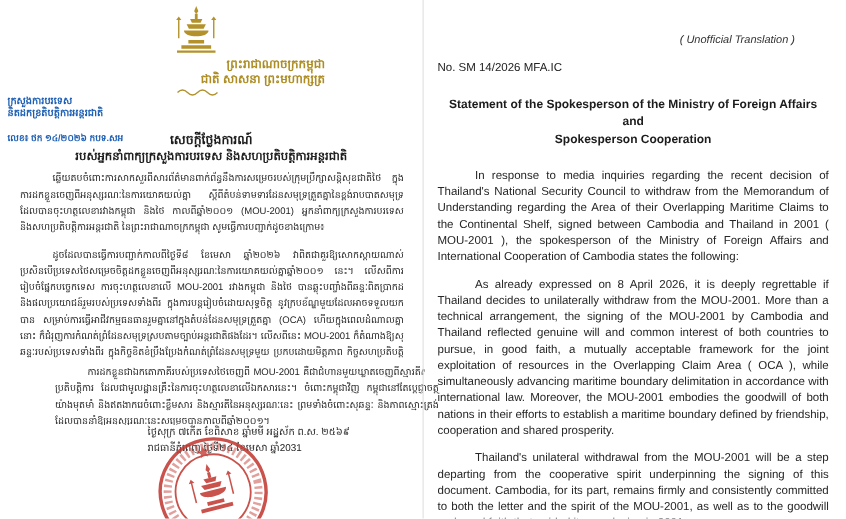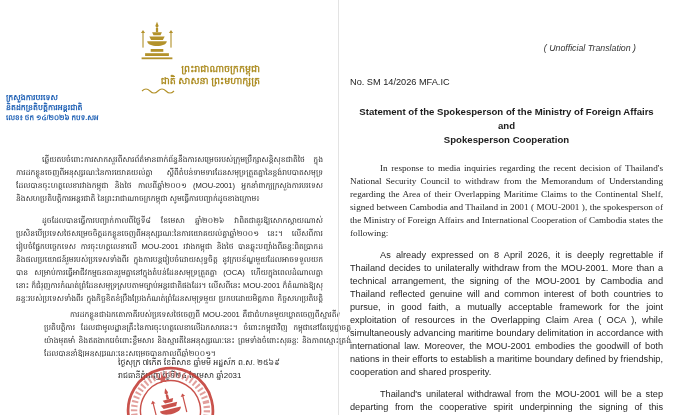--- a/index.html
+++ b/index.html
@@ -1,58 +1,58 @@
 <!DOCTYPE html>
 <html><head>
 <meta charset="utf-8">
 <style>
   html,body{margin:0;padding:0;background:#ffffff;}
   .canvas{
     position:relative;width:677px;height:415px;background:#ffffff;
     overflow:hidden;font-family:"Liberation Sans",sans-serif;color:#2b2b2b;
   }
   
-  .page{position:absolute;top:17px;height:308px;background:#ffffff;}
+  .page{position:absolute;top:0;height:308px;background:#ffffff;}
   .page-left{left:0;width:338px;}
   .page-right{left:340px;width:337px;}
   .page-divider{position:absolute;left:338px;top:0;width:1px;height:415px;
     background:#e3e3e3;}
   
   .emblem{position:absolute;left:136px;top:4px;width:42px;height:42px;}
   .kingdom{position:absolute;left:55px;top:46px;width:205px;text-align:right;
     color:#ad8d23;font-weight:bold;font-size:9.5px;line-height:11.5px;}
   .flourish{position:absolute;left:141px;top:70px;width:34px;height:7px;}
   .ministry{position:absolute;left:6px;top:76px;width:128px;
     color:#1d5fb4;font-weight:bold;font-size:7.8px;line-height:9.6px;}
-  .ministry .ref{font-size:7.2px;font-weight:bold;margin-top:1px;}
+  .ministry .ref{font-size:7.2px;font-weight:bold;margin-top:11px;}
   .kh-title{position:absolute;left:0;top:106px;width:338px;text-align:center;
     font-weight:bold;color:#1c1c1c;}
   .kh-title .t1{font-size:10px;line-height:13px;}
   .kh-title .t2{font-size:9.3px;line-height:12px;}
   .kh-p{position:absolute;left:16px;width:307px;text-align:justify;
     font-size:7.6px;line-height:13px;text-indent:26px;overflow:hidden;
     color:#242424;}
   .kh-p1{top:136px;height:57px;}
   .kh-p2{top:197px;height:92px;}
   .kh-p3{top:291px;height:49px;margin-left:28px;}
   .kh-date{position:absolute;left:118px;top:340px;width:210px;text-align:left;
     font-size:7.9px;line-height:12.5px;color:#242424;overflow:hidden;height:27px;}
   .stamp{position:absolute;left:125px;top:348px;width:91px;height:91px;
     transform:rotate(-14deg);opacity:.88;}
   
   .page-right{padding:0;box-sizing:border-box;}
   .en-inner{position:absolute;left:10px;top:0;width:313px;}
   .note{margin-top:26px;text-align:right;font-style:italic;font-size:8.8px;
     padding-right:27px;color:#333;}
-  .refno{margin-top:24px;font-size:9.2px;color:#222;}
+  .refno{margin-top:13px;font-size:9.2px;color:#222;}
   .en-title{margin-top:18px;text-align:center;font-weight:bold;font-size:9.6px;
     line-height:14px;color:#1c1c1c;}
   .en-p{margin:0;text-align:justify;font-size:9.2px;line-height:13.1px;
     text-indent:30px;color:#262626;}
-  .en-p1{margin-top:15px;font-family:Liberation Serif, serif;}
+  .en-p1{margin-top:15px;}
   .en-p2{margin-top:8px;}
   .en-p3{margin-top:8px;}
 </style>
 </head>
 <body>
 
 <div class="canvas">
 
   <div class="page page-left">
 
@@ -81,20 +81,24 @@
     <svg class="flourish" viewBox="0 0 34 7" xmlns="http://www.w3.org/2000/svg">
       <path d="M1 4 q4 -4 8 0 t8 0 t8 0 t8 0" fill="none" stroke="#b3922b" stroke-width="1.1"></path>
     </svg>
 
     <div class="ministry">
       <div>ក្រសួងការបរទេស</div>
       <div>និតដកខ្រតិបត្តិការអន្តរជាតិ</div>
       <div class="ref">លេខ៖ ថក ១៤/២០២៦ កបទ.សអ</div>
     </div>
 
+    <div class="kh-title">
+      <div class="t1">សេចក្តីថ្លែងការណ៍</div>
+      <div class="t2">របស់អ្នកនាំពាក្យក្រសួងការបរទេស និងសហប្រតិបត្តិការអន្តរជាតិ</div>
+    </div>
 
     <div class="kh-p kh-p1">ឆ្លើយតបចំពោះការសាកសួរពីសារព័ត៌មានពាក់ព័ន្ធនឹងការសម្រេចរបស់ក្រុមប្រឹក្សាសន្តិសុខជាតិថៃ ក្នុងការដកខ្លួនចេញពីអនុស្សរណៈនៃការយោគយល់គ្នា ស្តីពីតំបន់ទាមទារដែនសមុទ្រត្រួតគ្នានៃខ្ពង់រាបបាតសមុទ្រ ដែលបានចុះហត្ថលេខារវាងកម្ពុជា និងថៃ កាលពីឆ្នាំ២០០១ (MOU-2001) អ្នកនាំពាក្យក្រសួងការបរទេស និងសហប្រតិបត្តិការអន្តរជាតិ នៃព្រះរាជាណាចក្រកម្ពុជា សូមធ្វើការបញ្ជាក់ដូចខាងក្រោម៖</div>
     <div class="kh-p kh-p2">ដូចដែលបានធ្វើការបញ្ជាក់កាលពីថ្ងៃទី៨ ខែមេសា ឆ្នាំ២០២៦ វាពិតជាគួរឱ្យសោកស្តាយណាស់ ប្រសិនបើប្រទេសថៃសម្រេចចិត្តដកខ្លួនចេញពីអនុស្សរណៈនៃការយោគយល់គ្នាឆ្នាំ២០០១ នេះ។ លើសពីការរៀបចំផ្នែកបច្ចេកទេស ការចុះហត្ថលេខាលើ MOU-2001 រវាងកម្ពុជា និងថៃ បានឆ្លុះបញ្ចាំងពីឆន្ទៈពិតប្រាកដ និងផលប្រយោជន៍រួមរបស់ប្រទេសទាំងពីរ ក្នុងការបន្តរៀបចំដោយសុទ្ធចិត្ត នូវក្របខ័ណ្ឌមួយដែលអាចទទួលយកបាន សម្រាប់ការធ្វើអាជីវកម្មធនធានរួមគ្នានៅក្នុងតំបន់ដែនសមុទ្រត្រួតគ្នា (OCA) ហើយក្នុងពេលដំណាលគ្នានោះ ក៏ជំរុញការកំណត់ព្រំដែនសមុទ្រស្របតាមច្បាប់អន្តរជាតិផងដែរ។ លើសពីនេះ MOU-2001 ក៏តំណាងឱ្យសុឆន្ទៈរបស់ប្រទេសទាំងពីរ ក្នុងកិច្ចខិតខំប្រឹងប្រែងកំណត់ព្រំដែនសមុទ្រមួយ ប្រកបដោយមិត្តភាព កិច្ចសហប្រតិបត្តិការ និងវិបុលភាពរួម។</div>
     <div class="kh-p kh-p3">ការដកខ្លួនជាឯកតោភាគីរបស់ប្រទេសថៃចេញពី MOU-2001 គឺជាជំហានមួយឃ្លាតចេញពីស្មារតីសហប្រតិបត្តិការ ដែលជាមូលដ្ឋានគ្រឹះនៃការចុះហត្ថលេខាលើឯកសារនេះ។ ចំពោះកម្ពុជាវិញ កម្ពុជានៅតែប្តេជ្ញាចិត្តយ៉ាងមុតមាំ និងឥតងាករេចំពោះខ្លឹមសារ និងស្មារតីនៃអនុស្សរណៈនេះ ព្រមទាំងចំពោះសុឆន្ទៈ និងភាពស្មោះត្រង់ ដែលបាននាំឱ្យអនុស្សរណៈនេះសម្រេចបានកាលពីឆ្នាំ២០០១។</div>
 
     <div class="kh-date">
       <div>ថ្ងៃសុក្រ ៧កើត ខែពិសាខ ឆ្នាំមមី អដ្ឋស័ក ព.ស. ២៥៦៩</div>
       <div>រាជធានីភ្នំពេញ ថ្ងៃទី២៤ ខែមេសា ឆ្នាំ2031</div>
     </div>
 

